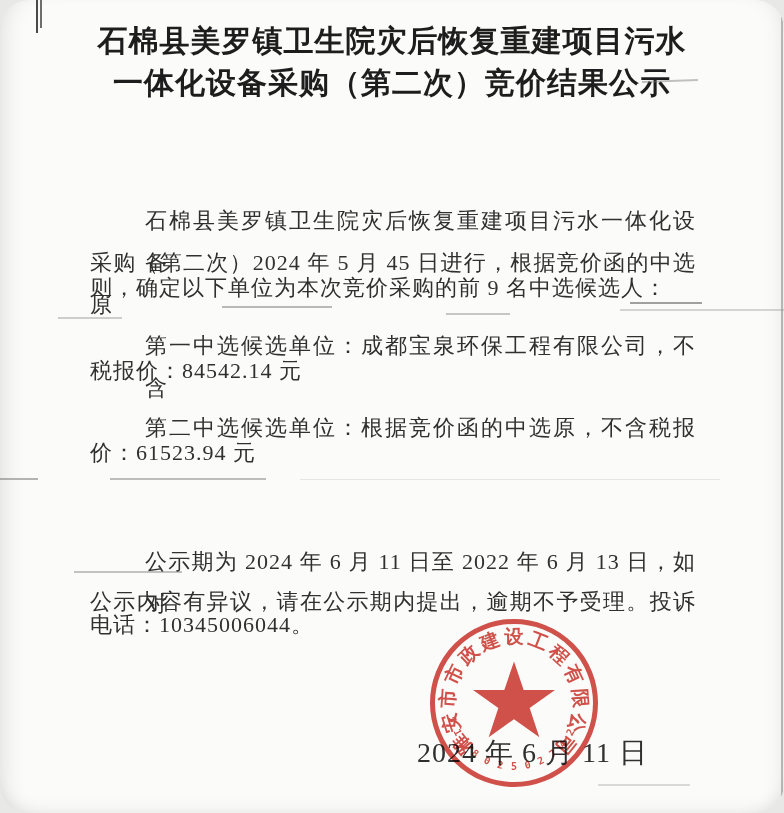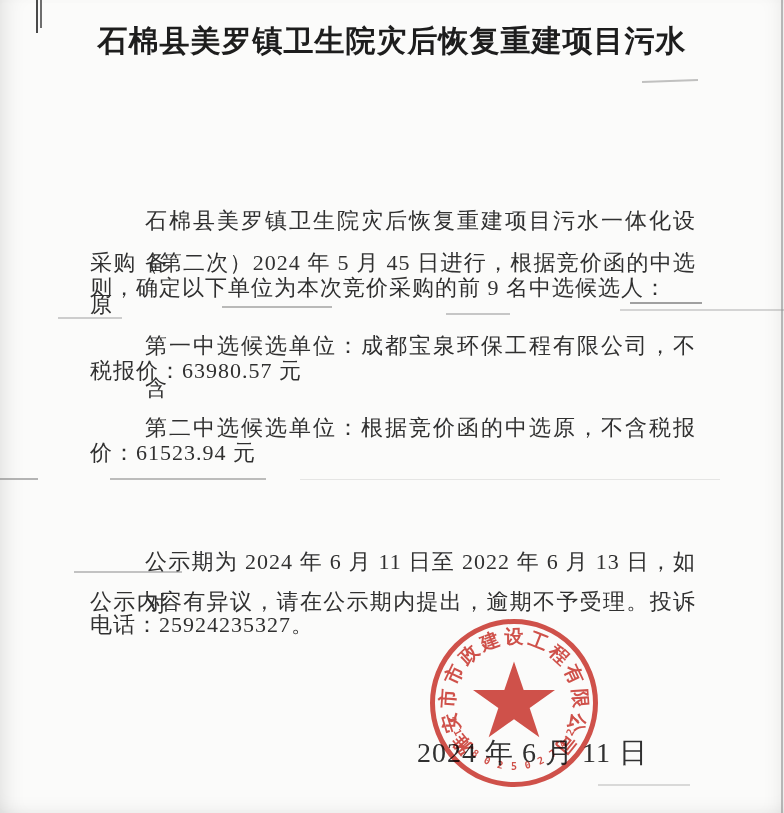--- a/index.html
+++ b/index.html
@@ -63,40 +63,41 @@
     margin:-7px 0 0 -7px;text-align:center;line-height:14px;
     font-size:10px;font-weight:700;color:var(--seal);
     font-family:"DejaVu Sans Mono","Liberation Mono",monospace;
   }
   
   .art{position:absolute;pointer-events:none;}
 </style>
 </head>
 <body>
 
-<div class="page" style="background: rgb(251, 251, 250); color: rgb(48, 48, 48);">
+<div class="page" style="background: rgb(251, 251, 250); color: rgb(48, 48, 48); border-radius: 29px;">
 
   <div class="title">
     <div>石棉县美罗镇卫生院灾后恢复重建项目污水</div>
+    <div>一体化设备采购（第二次）竞价结果公示</div>
   </div>
 
 
   <div class="line just indent" style="top:183px">石棉县美罗镇卫生院灾后恢复重建项目污水一体化设备</div>
   <div class="line just" style="top:225px">采购（第二次）2024 年 5 月 45 日进行，根据竞价函的中选原</div>
   <div class="line" style="top:267px">则，确定以下单位为本次竞价采购的前 9 名中选候选人：</div>
 
   <div class="line just indent" style="top:308px">第一中选候选单位：成都宝泉环保工程有限公司，不含</div>
-  <div class="line" style="top:350px">税报价：63980.57 元</div>
+  <div class="line" style="top:350px">税报价：84542.14 元</div>
 
   <div class="line just indent" style="top:390px">第二中选候选单位：根据竞价函的中选原，不含税报</div>
   <div class="line" style="top:432px">价：61523.94 元</div>
 
   <div class="line just indent" style="top:524px">公示期为 2024 年 6 月 11 日至 2022 年 6 月 13 日，如对</div>
   <div class="line just" style="top:564px">公示内容有异议，请在公示期内提出，逾期不予受理。投诉</div>
-  <div class="line" style="top:604px">电话：25924235327。</div>
+  <div class="line" style="top:604px">电话：10345006044。</div>
 
   <div class="line date" style="top:732px">2024 年 6 月 11 日</div>
 
   <div class="stamp" id="stamp" style="--seal: #cd3a32;">
     <div class="stamp-ring"></div>
     <div class="stamp-star"></div>
     <div class="stamp-arc" id="stamp-arc">
         <span style="transform: rotate(-129deg) translateY(-66px);">雅</span>
         <span style="transform: rotate(-107.5deg) translateY(-66px);">安</span>
         <span style="transform: rotate(-86deg) translateY(-66px);">市</span>

